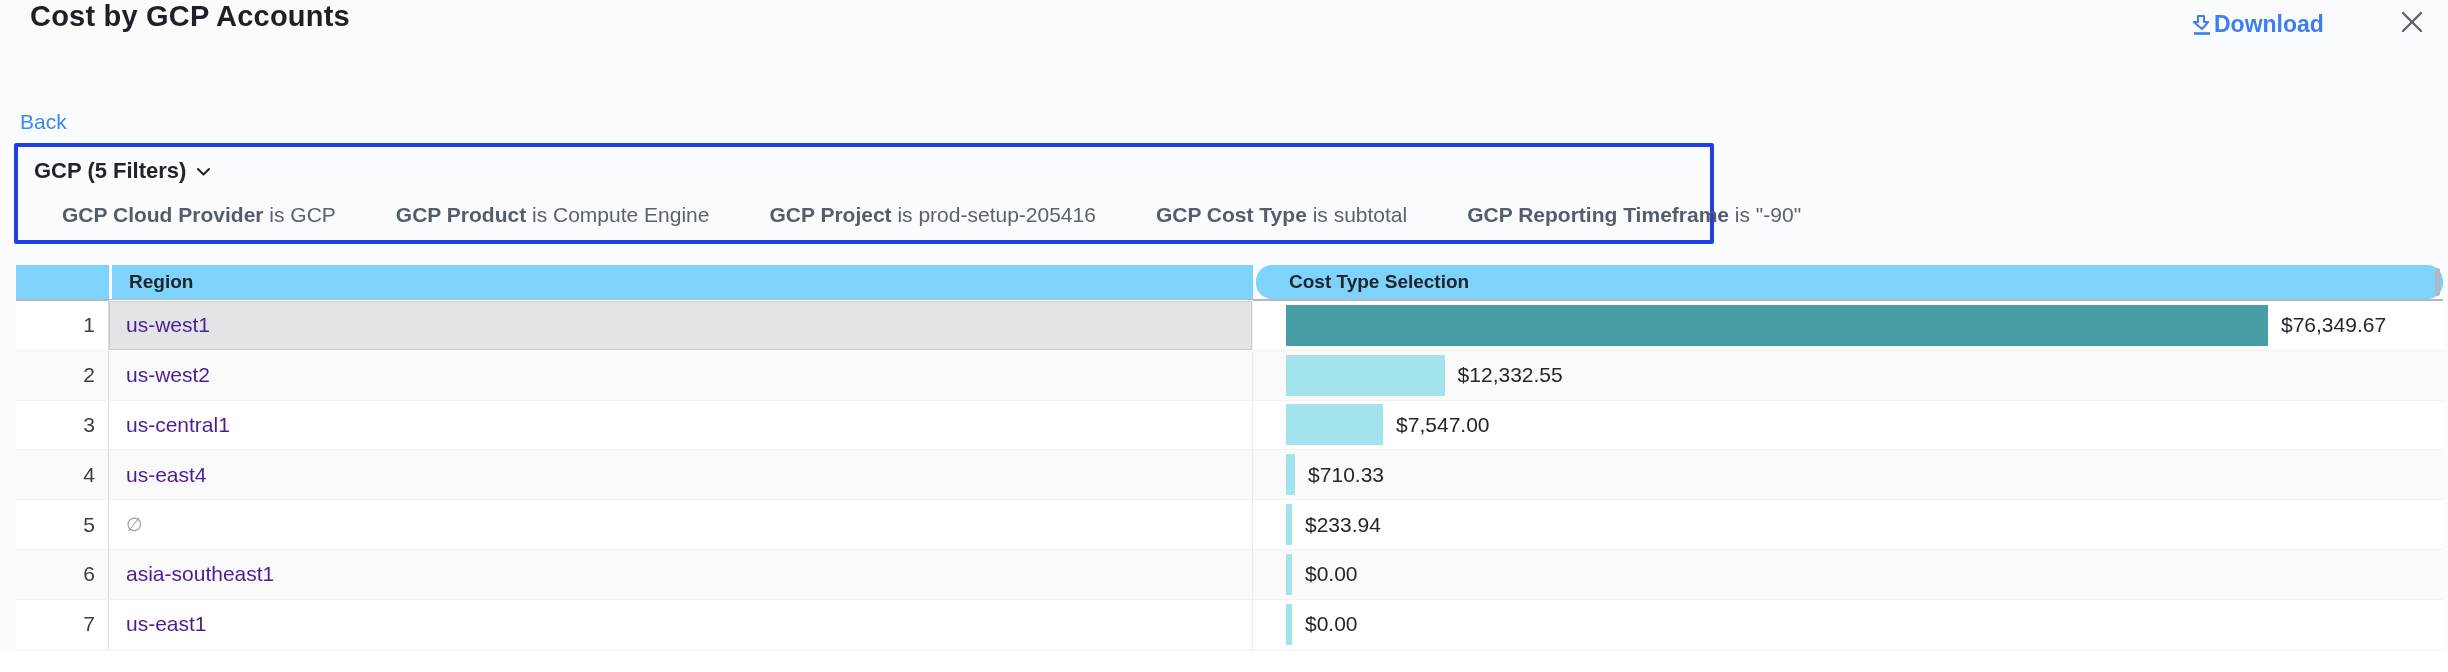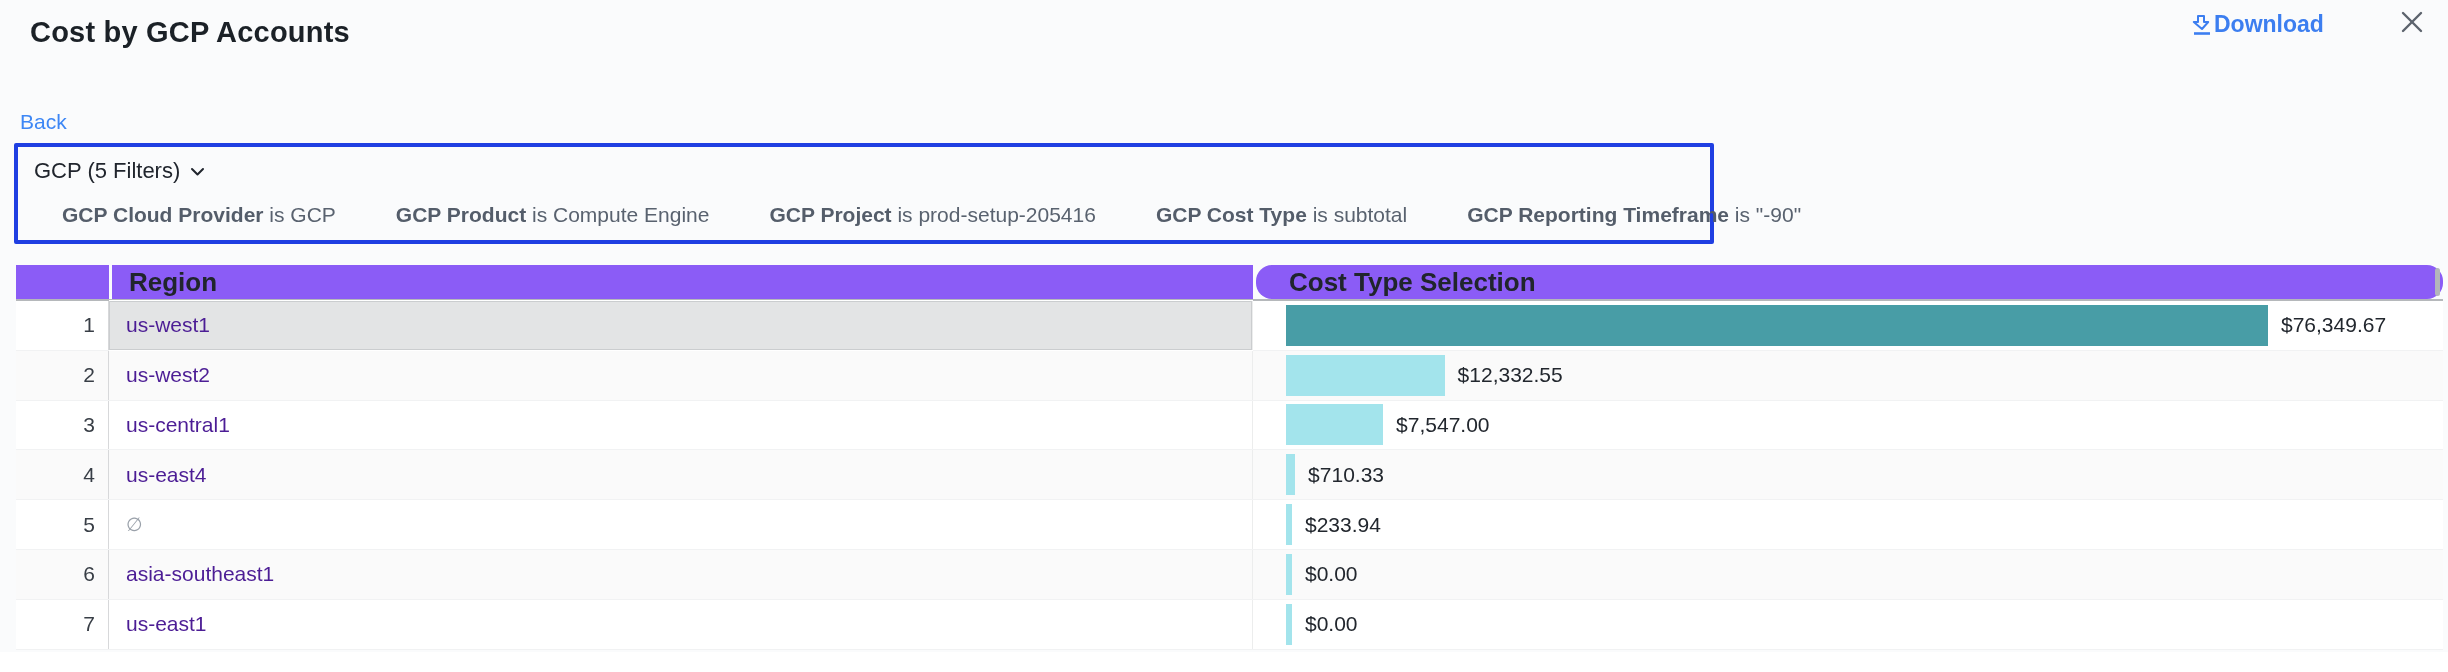--- a/index.html
+++ b/index.html
@@ -5,21 +5,21 @@
   * { margin:0; padding:0; box-sizing:border-box; }
   html,body { width:2448px; height:672px; }
   body {
     position:relative;
     background:#fafbfc;
     font-family:"Liberation Sans", sans-serif;
     overflow:hidden;
     color:#1b2127;
   }
   .page-title {
-    position:absolute; left:30px; top:16px;
+    position:absolute; left:30px; top:0;
     font-size:29px; font-weight:700; color:#1b2127;
     letter-spacing:.2px;
   }
   .download-btn {
     position:absolute; left:2190px; top:11px;
     display:flex; align-items:center; gap:0;
     color:#3c7ef0; font-size:23px; font-weight:600;
     cursor:pointer;
   }
   .close-btn { position:absolute; left:2399px; top:9px; width:26px; height:26px; cursor:pointer; }
@@ -29,37 +29,37 @@
   }
   .filter-box {
     position:absolute; left:14px; top:143px;
     width:1700px; height:101px;
     border:4px solid #1f3fe2; border-radius:2px;
     background:transparent;
   }
   .filter-summary {
     position:absolute; left:16px; top:11px;
     display:flex; align-items:center; gap:9px;
-    font-size:22px; font-weight:400; color:#20252d; cursor:pointer;
+    font-size:22px; font-weight:700; color:#20252d; cursor:pointer;
     white-space:nowrap;
   }
   .filter-conditions {
     position:absolute; left:16px; top:56px;
     display:flex; gap:32px;
     font-size:21px; color:#59626f; white-space:nowrap;
   }
   .filter-cond .fname { font-weight:700; color:#545d6a;margin-left:28px; }
   .filter-cond .fpred { font-weight:400; }
 
   .data-table { position:absolute; left:16px; top:265px; width:2427px; }
   .thead { position:relative; height:36px; }
   .th {
-    position:absolute; top:0; height:34px; background:#8b5cf6;
+    position:absolute; top:0; height:34px; background:#7dd3fc;
     display:flex; align-items:center;
-    font-size:26px; font-weight:700; color:#20252c;
+    font-size:19px; font-weight:700; color:#20252c;
   }
   .th-num    { left:0;      width:93px; }
   .th-region { left:96px;   width:1141px; padding-left:17px; }
   .th-cost   { left:1240px; width:1187px; padding-left:33px;border-radius:16px; }
   .thead-rule { position:absolute; top:34px; left:0; width:2427px; height:2px; background:#b5b8bb; }
   .scroll-thumb {
     position:absolute; left:2419px; top:3px; width:5px; height:28px;
     background:#b3b6bb; border-radius:3px;
   }
   .tbody { position:absolute; top:36px; left:0; width:2427px; }

